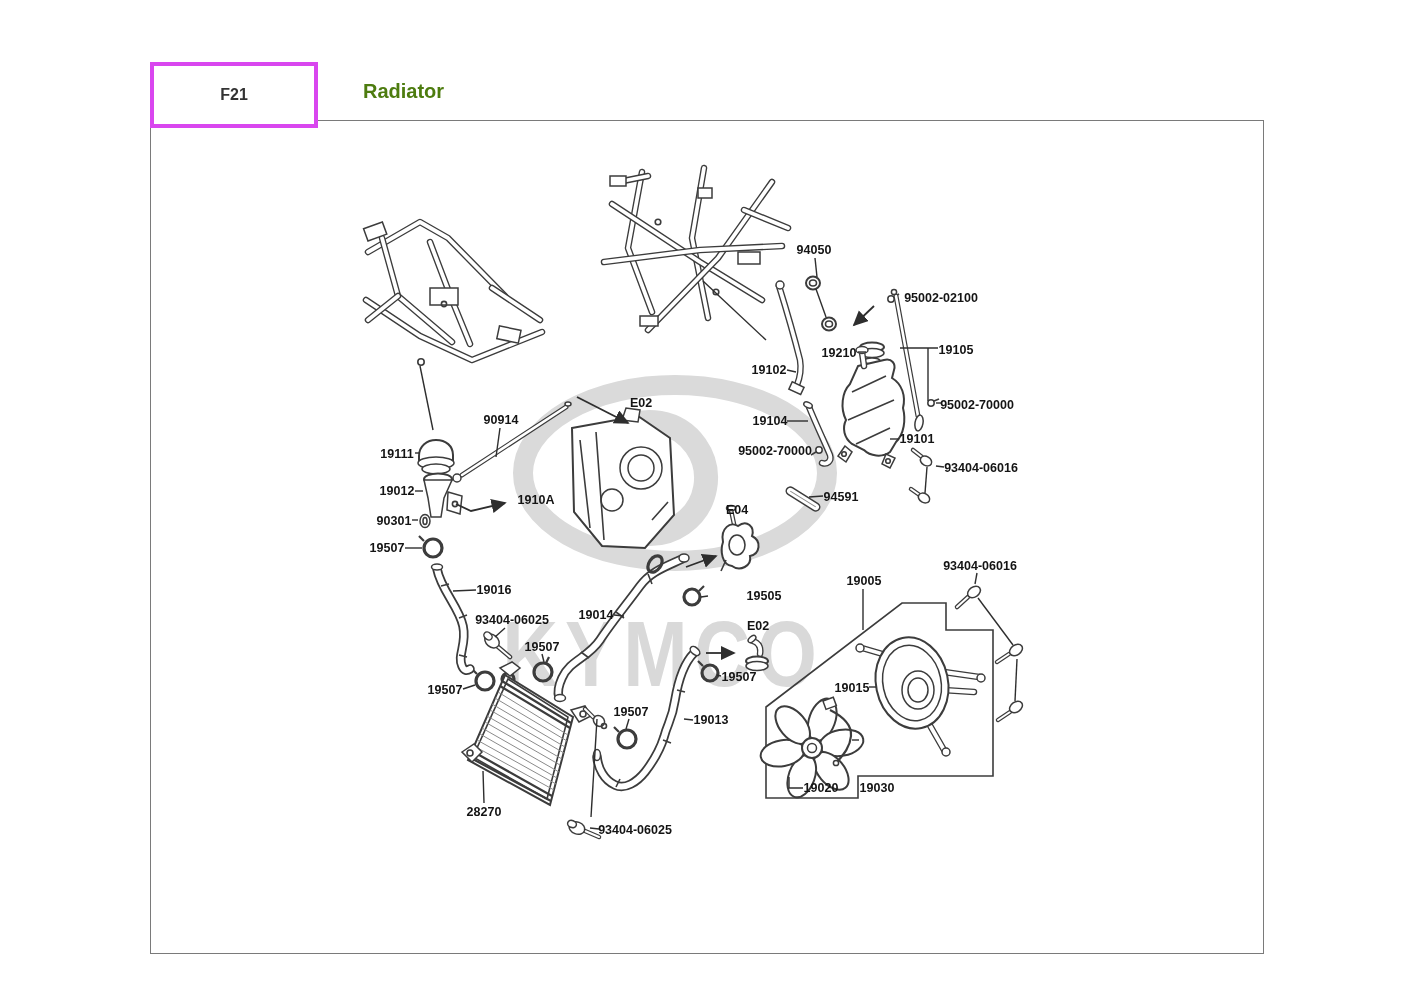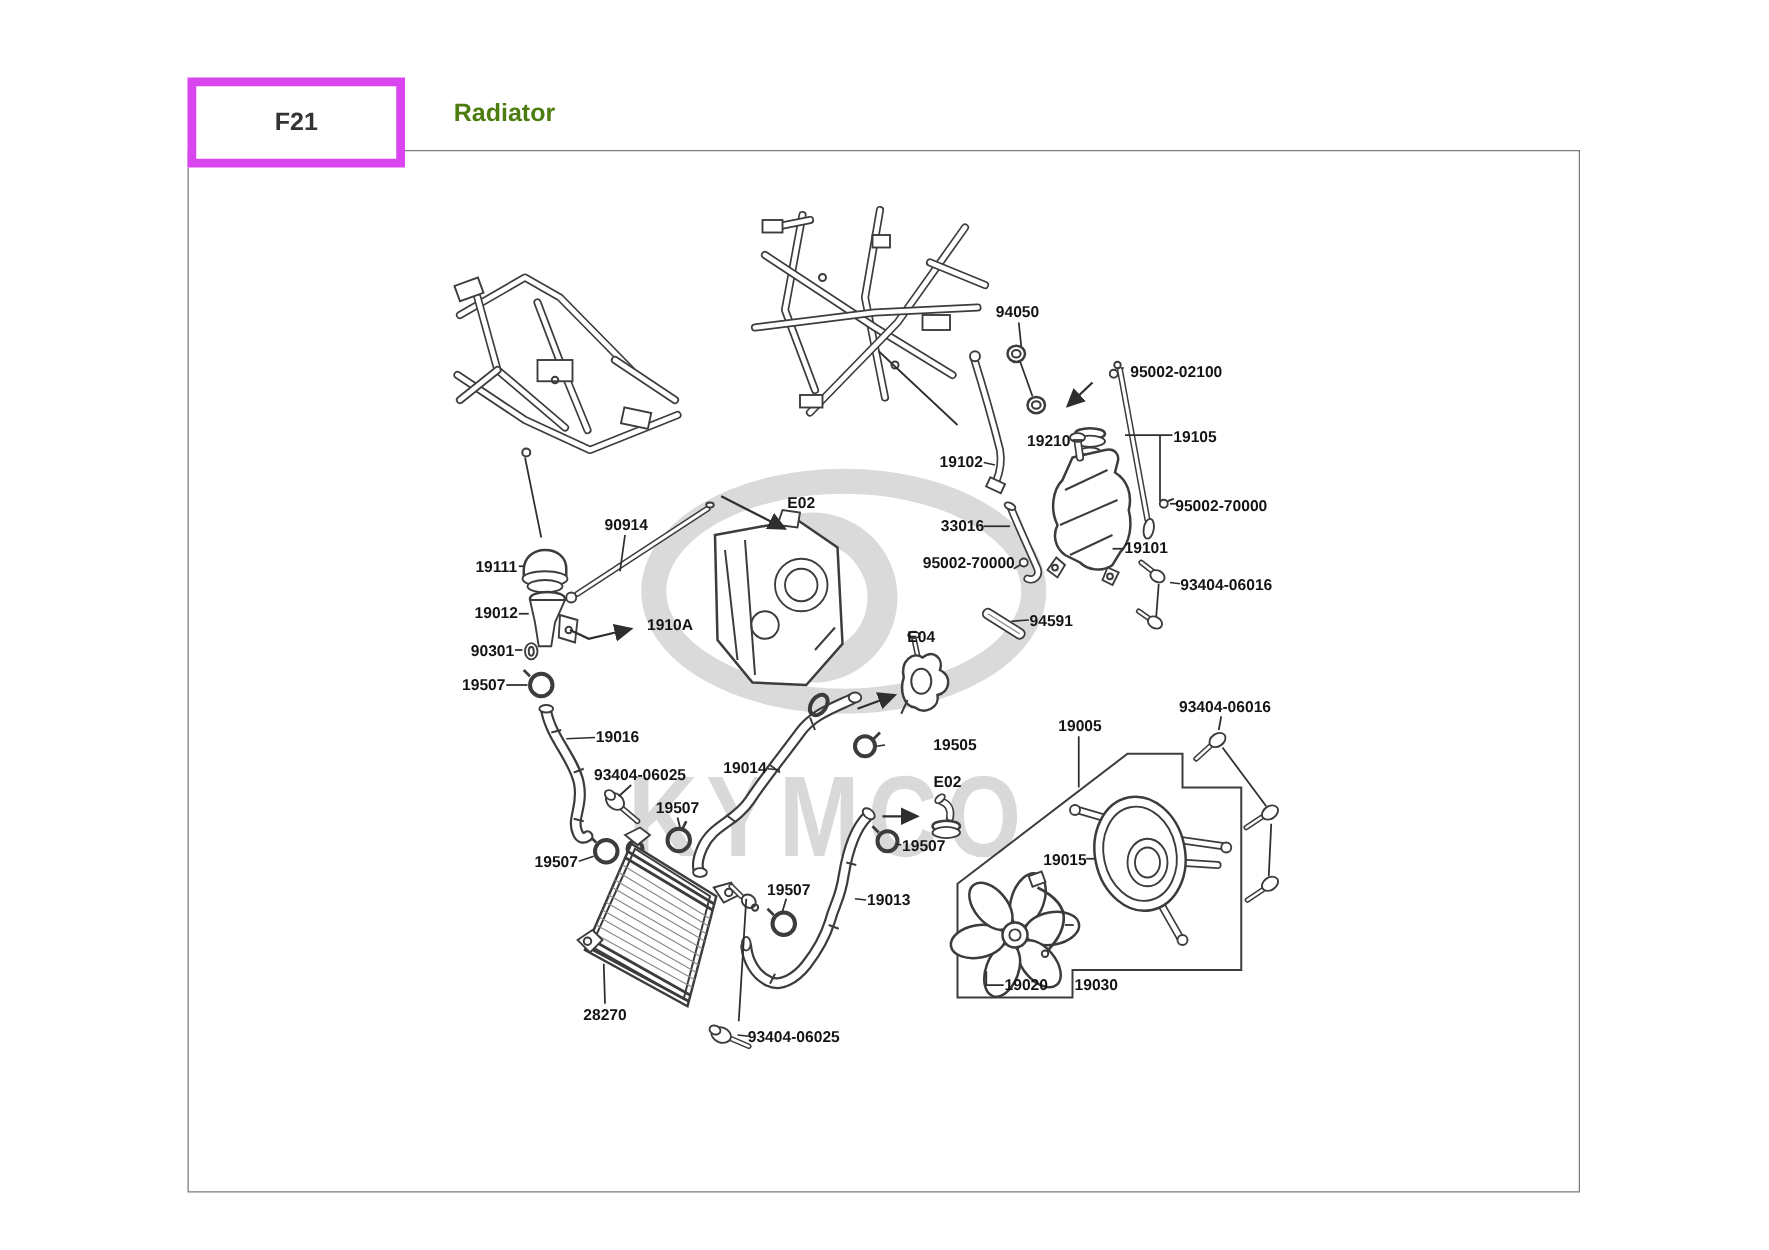--- a/index.html
+++ b/index.html
@@ -1,21 +1,21 @@
 <!DOCTYPE html>
 <html><head>
 <meta charset="utf-8">
 <style>
   html,body{margin:0;padding:0;background:#fff;}
   #page{position:relative;width:1415px;height:1000px;background:#fff;overflow:hidden;
         font-family:"Liberation Sans",sans-serif;color:#1a1a1a;}
   
-  #code-box{position:absolute;left:150px;top:62px;width:160px;height:58px;border:7px solid #d946ef;
+  #code-box{position:absolute;left:150px;top:62px;width:160px;height:58px;border:4px solid #d946ef;
             background:#fff;display:flex;align-items:center;justify-content:center;
-            font-size:20px;font-weight:bold;color:#333;z-index:4;}
+            font-size:16px;font-weight:bold;color:#333;z-index:4;}
   #title{position:absolute;left:363px;top:80px;font-size:20px;font-weight:bold;color:#4d7c0f;z-index:4;}
   #main-box{position:absolute;left:150px;top:120px;width:1112px;height:832px;border:1.5px solid #7a7a7a;z-index:1;}
   
   #page-num{position:absolute;left:150px;top:956px;width:1112px;text-align:center;
             font-size:17px;font-weight:bold;color:#2e2e2e;z-index:4;}
   
   #wm{position:absolute;left:0;top:0;width:1201px;height:1000px;z-index:1;}
   #wm-text{position:absolute;left:663px;top:608px;transform:translateX(-50%) scaleX(.84);
            transform-origin:center top;font-size:92px;font-weight:bold;letter-spacing:8px;
            color:#d9d9d9;line-height:1;white-space:nowrap;}
@@ -398,21 +398,21 @@
         <polyline points="874,306 854,325" class="arrow" marker-end="url(#ah)"></polyline>
       </g>
   </svg>
 
 <div class="plabel" style="left: 814px; top: 250px;">94050</div>
     <div class="plabel" style="left: 941px; top: 298px;">95002-02100</div>
     <div class="plabel" style="left: 839px; top: 353px;">19210</div>
     <div class="plabel" style="left: 956px; top: 350px;">19105</div>
     <div class="plabel" style="left: 769px; top: 370px;">19102</div>
     <div class="plabel" style="left: 977px; top: 405px;">95002-70000</div>
-    <div class="plabel" style="left: 770px; top: 421px;">33016</div>
+    <div class="plabel" style="left: 770px; top: 421px;">19104</div>
     <div class="plabel" style="left: 775px; top: 451px;">95002-70000</div>
     <div class="plabel" style="left: 917px; top: 439px;">19101</div>
     <div class="plabel" style="left: 981px; top: 468px;">93404-06016</div>
     <div class="plabel" style="left: 841px; top: 497px;">94591</div>
     <div class="plabel" style="left: 501px; top: 420px;">90914</div>
     <div class="plabel" style="left: 641px; top: 403px;">E02</div>
     <div class="plabel" style="left: 397px; top: 454px;">19111</div>
     <div class="plabel" style="left: 397px; top: 491px;">19012</div>
     <div class="plabel" style="left: 536px; top: 500px;">1910A</div>
     <div class="plabel" style="left: 394px; top: 521px;">90301</div>

